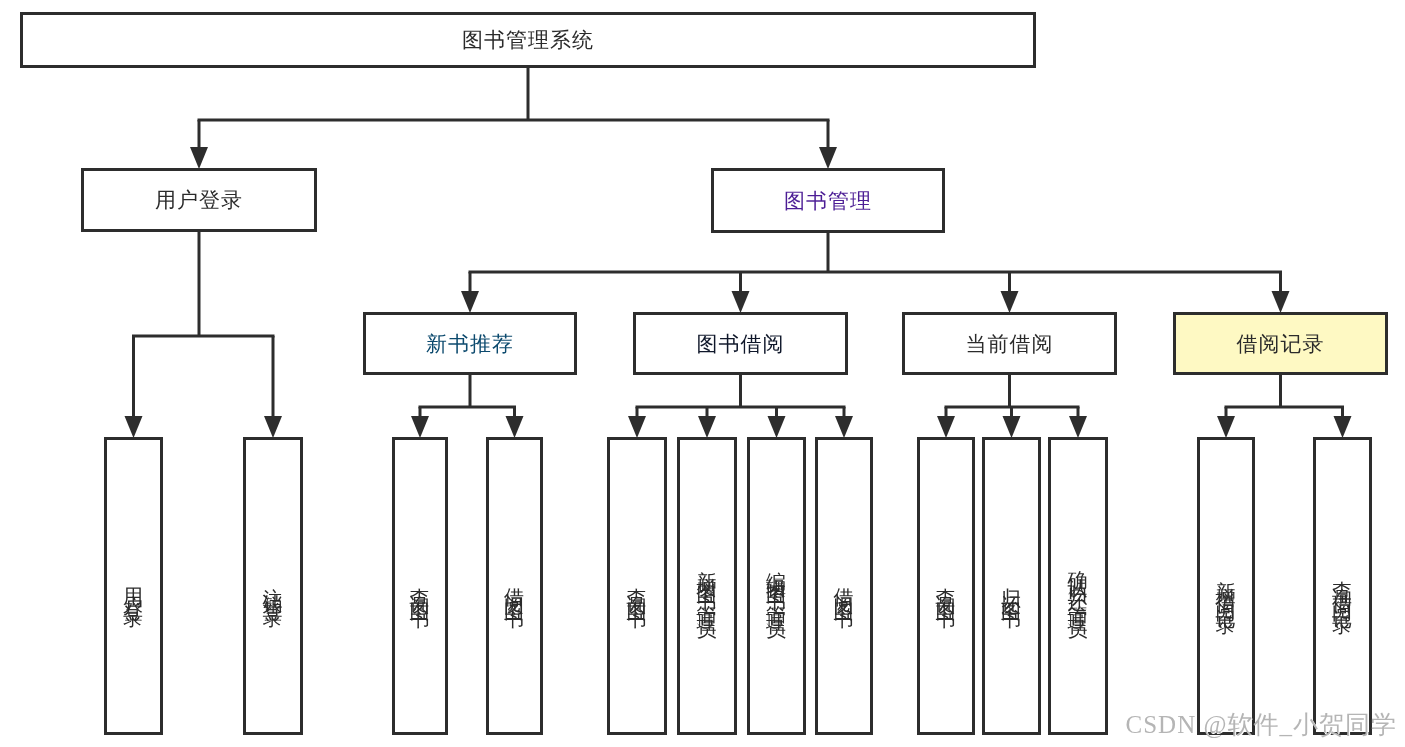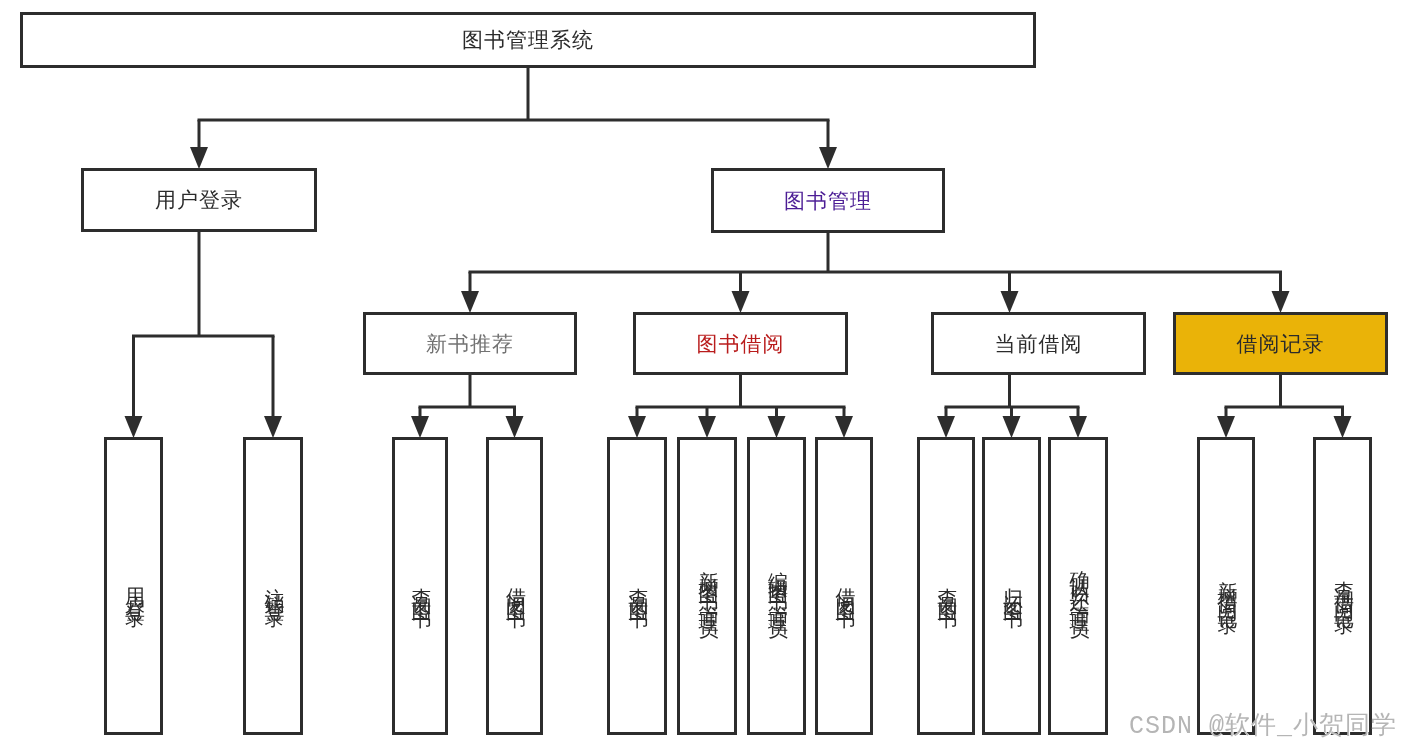--- a/index.html
+++ b/index.html
@@ -1,21 +1,21 @@
 <!DOCTYPE html>
 <html><head>
 <meta charset="utf-8">
 <style>
   html, body { margin: 0; padding: 0; background: #ffffff; }
   #canvas {
     position: relative;
     width: 1405px;
     height: 747px;
     background: #ffffff;
-    font-family: Liberation Mono, monospace;
+    font-family: Liberation Serif, serif;
     overflow: hidden;
   }
   #wires {
     position: absolute;
     left: 0; top: 0;
     z-index: 1;
   }
   .node {
     position: absolute;
     box-sizing: border-box;
@@ -113,29 +113,29 @@
       <div class="node" style="left: 20px; top: 12px; width: 1016px; height: 56px; border-color: rgb(45, 45, 45); background: rgb(255, 255, 255);">
         <span class="lbl" style="color: rgb(43, 43, 43);">图书管理系统</span>
       </div>
       <div class="node" style="left: 81px; top: 168px; width: 236px; height: 64px; border-color: rgb(45, 45, 45); background: rgb(255, 255, 255);">
         <span class="lbl" style="color: rgb(43, 43, 43);">用户登录</span>
       </div>
       <div class="node" style="left: 711px; top: 168px; width: 234px; height: 65px; border-color: rgb(45, 45, 45); background: rgb(255, 255, 255);">
         <span class="lbl" style="color: #4c1d95;">图书管理</span>
       </div>
       <div class="node" style="left: 363px; top: 312px; width: 214px; height: 63px; border-color: rgb(45, 45, 45); background: rgb(255, 255, 255);">
-        <span class="lbl" style="color: #737373;">新书推荐</span>
+        <span class="lbl" style="color: #0c4a6e;">新书推荐</span>
       </div>
       <div class="node" style="left: 633px; top: 312px; width: 215px; height: 63px; border-color: rgb(45, 45, 45); background: rgb(255, 255, 255);">
-        <span class="lbl" style="color: #b91c1c;">图书借阅</span>
+        <span class="lbl" style="color: #0f172a;">图书借阅</span>
       </div>
-      <div class="node" style="left: 902px; top: 312px; width: 215px; height: 63px; border-color: rgb(45, 45, 45); background: rgb(255, 255, 255); margin-left: 29px;">
+      <div class="node" style="left: 902px; top: 312px; width: 215px; height: 63px; border-color: rgb(45, 45, 45); background: rgb(255, 255, 255);">
         <span class="lbl" style="color: rgb(43, 43, 43);">当前借阅</span>
       </div>
-      <div class="node" style="left: 1173px; top: 312px; width: 215px; height: 63px; border-color: rgb(45, 45, 45); background: #eab308;">
+      <div class="node" style="left: 1173px; top: 312px; width: 215px; height: 63px; border-color: rgb(45, 45, 45); background: #fef9c3;">
         <span class="lbl" style="color: rgb(43, 43, 43);">借阅记录</span>
       </div>
       <div class="node v" style="left: 104px; top: 437px; width: 59px; height: 298px; border-color: rgb(45, 45, 45); background: rgb(255, 255, 255);">
         <span class="lbl" style="color: rgb(43, 43, 43);">用户登录</span>
       </div>
       <div class="node v" style="left: 243px; top: 437px; width: 60px; height: 298px; border-color: rgb(45, 45, 45); background: rgb(255, 255, 255);">
         <span class="lbl" style="color: rgb(43, 43, 43);">注销登录</span>
       </div>
       <div class="node v" style="left: 392px; top: 437px; width: 56px; height: 298px; border-color: rgb(45, 45, 45); background: rgb(255, 255, 255);">
         <span class="lbl" style="color: rgb(43, 43, 43);">查询图书</span>

